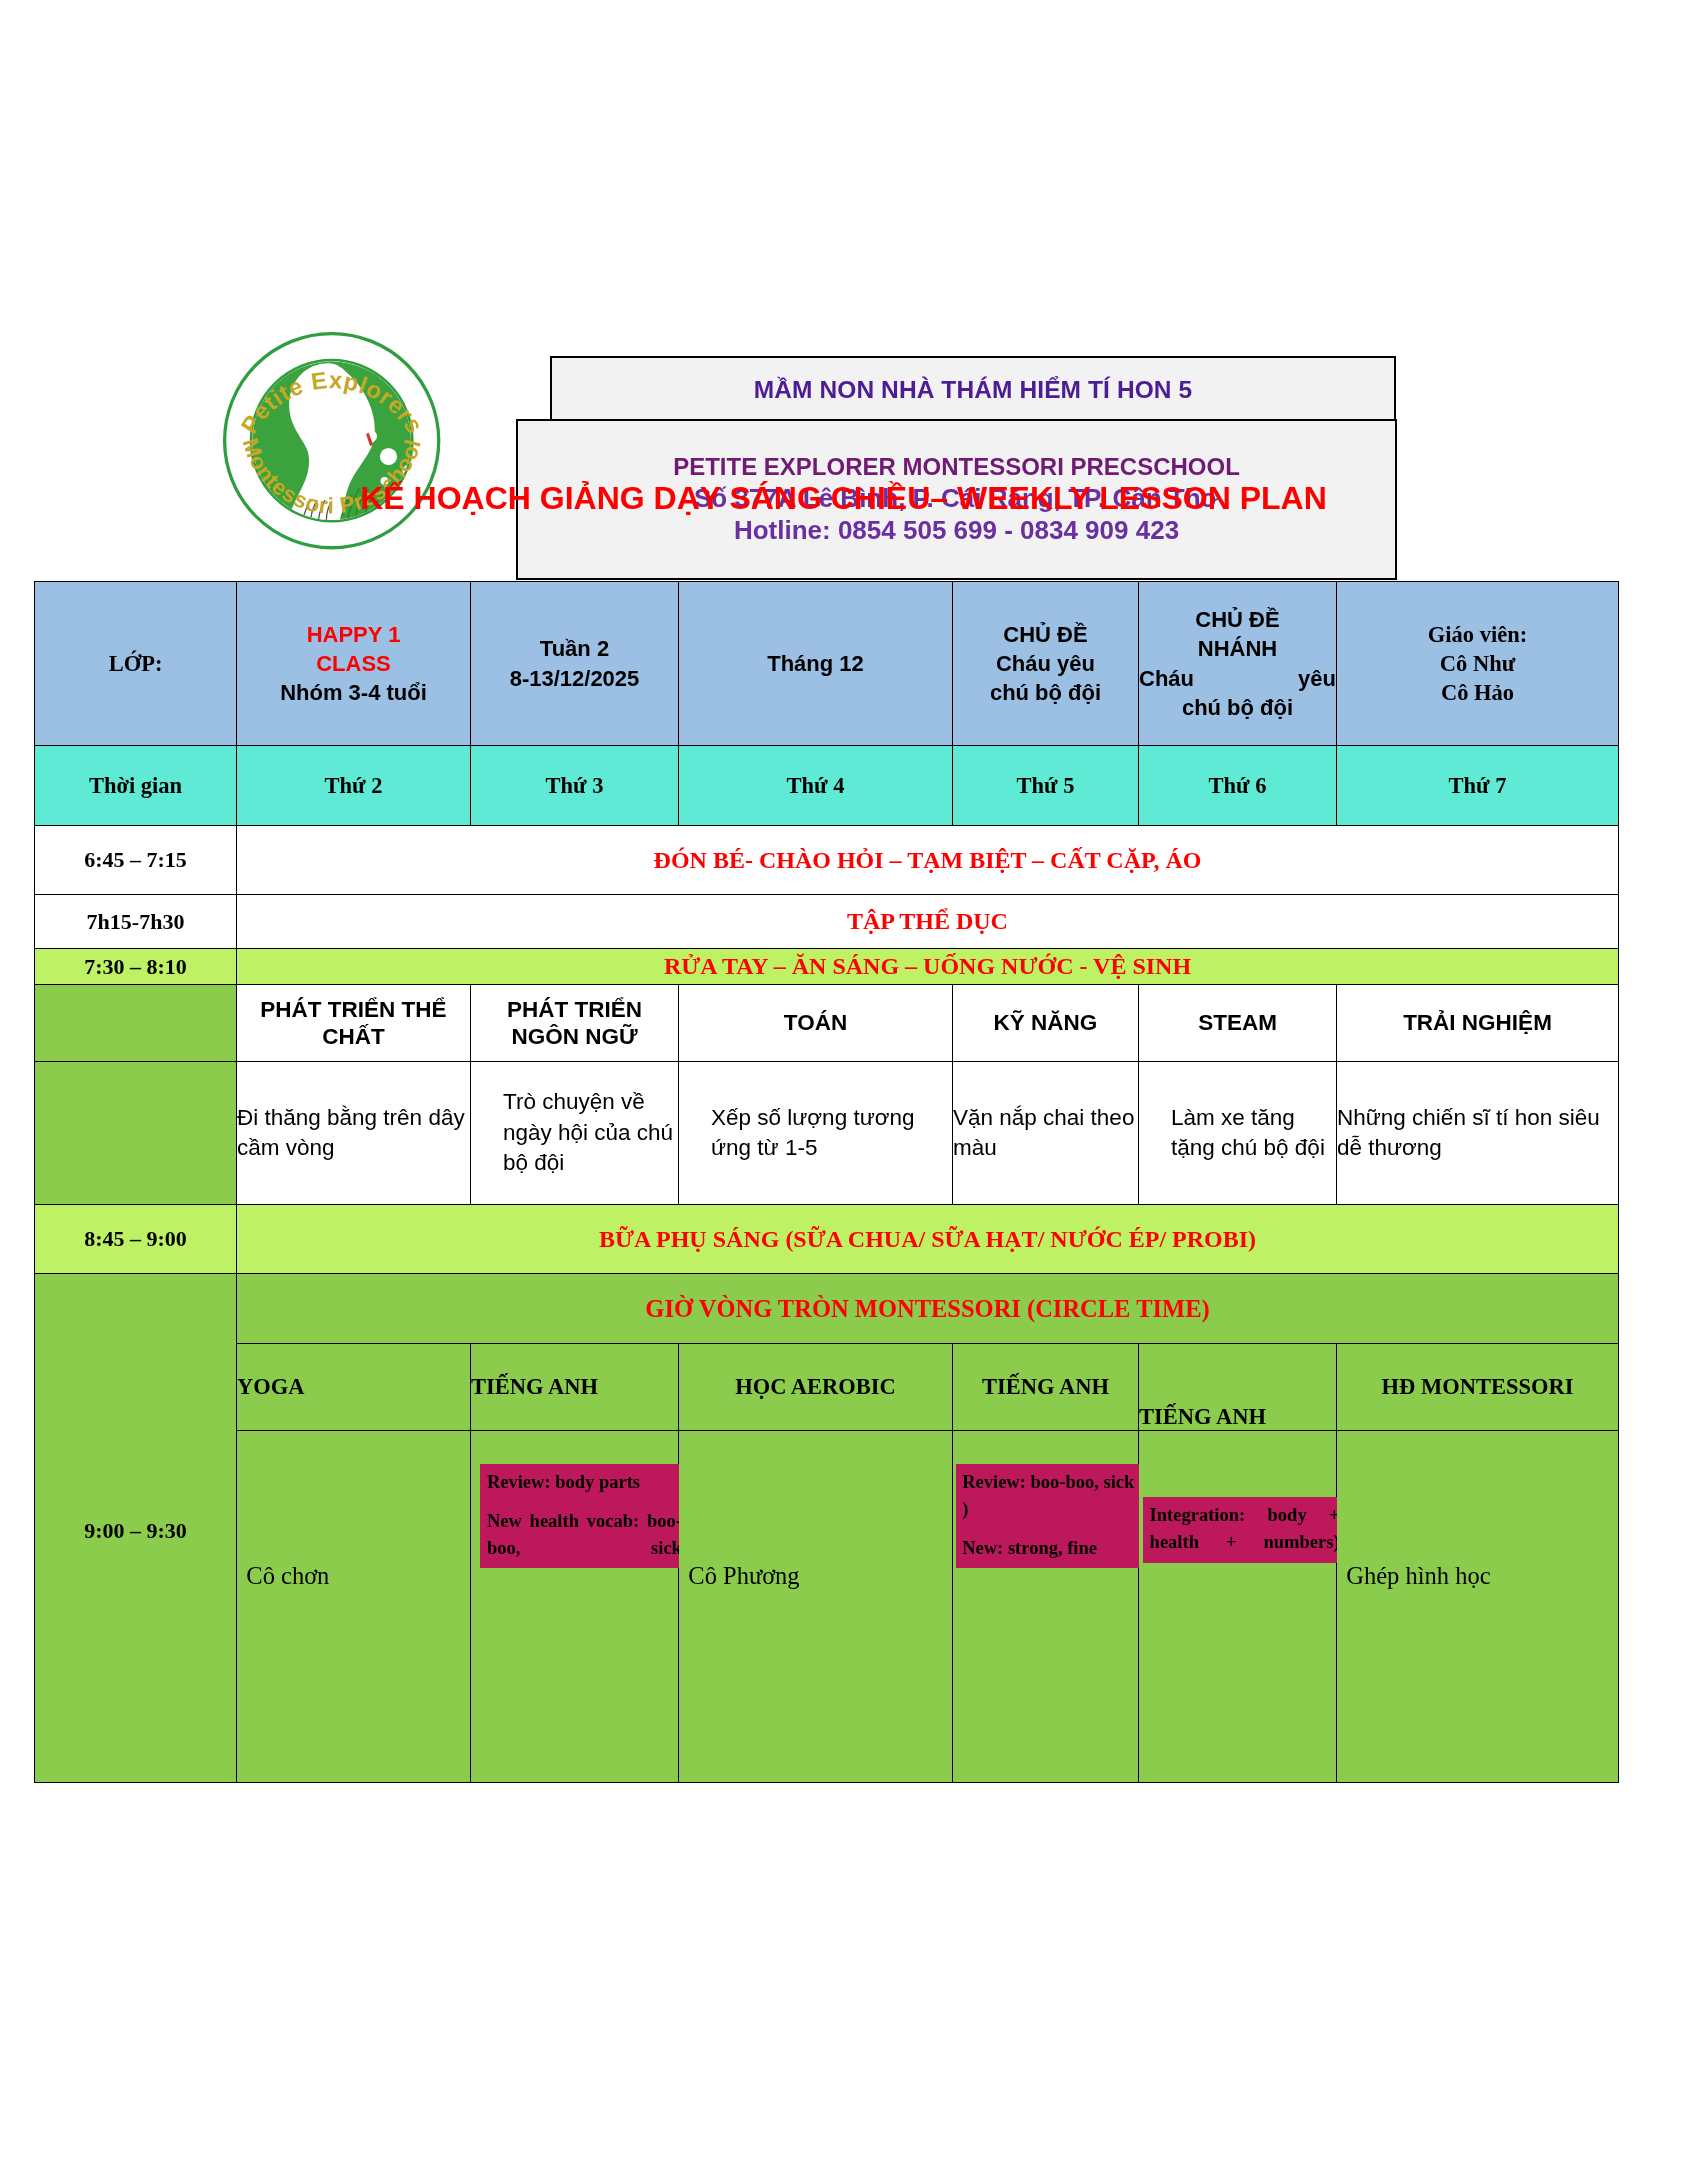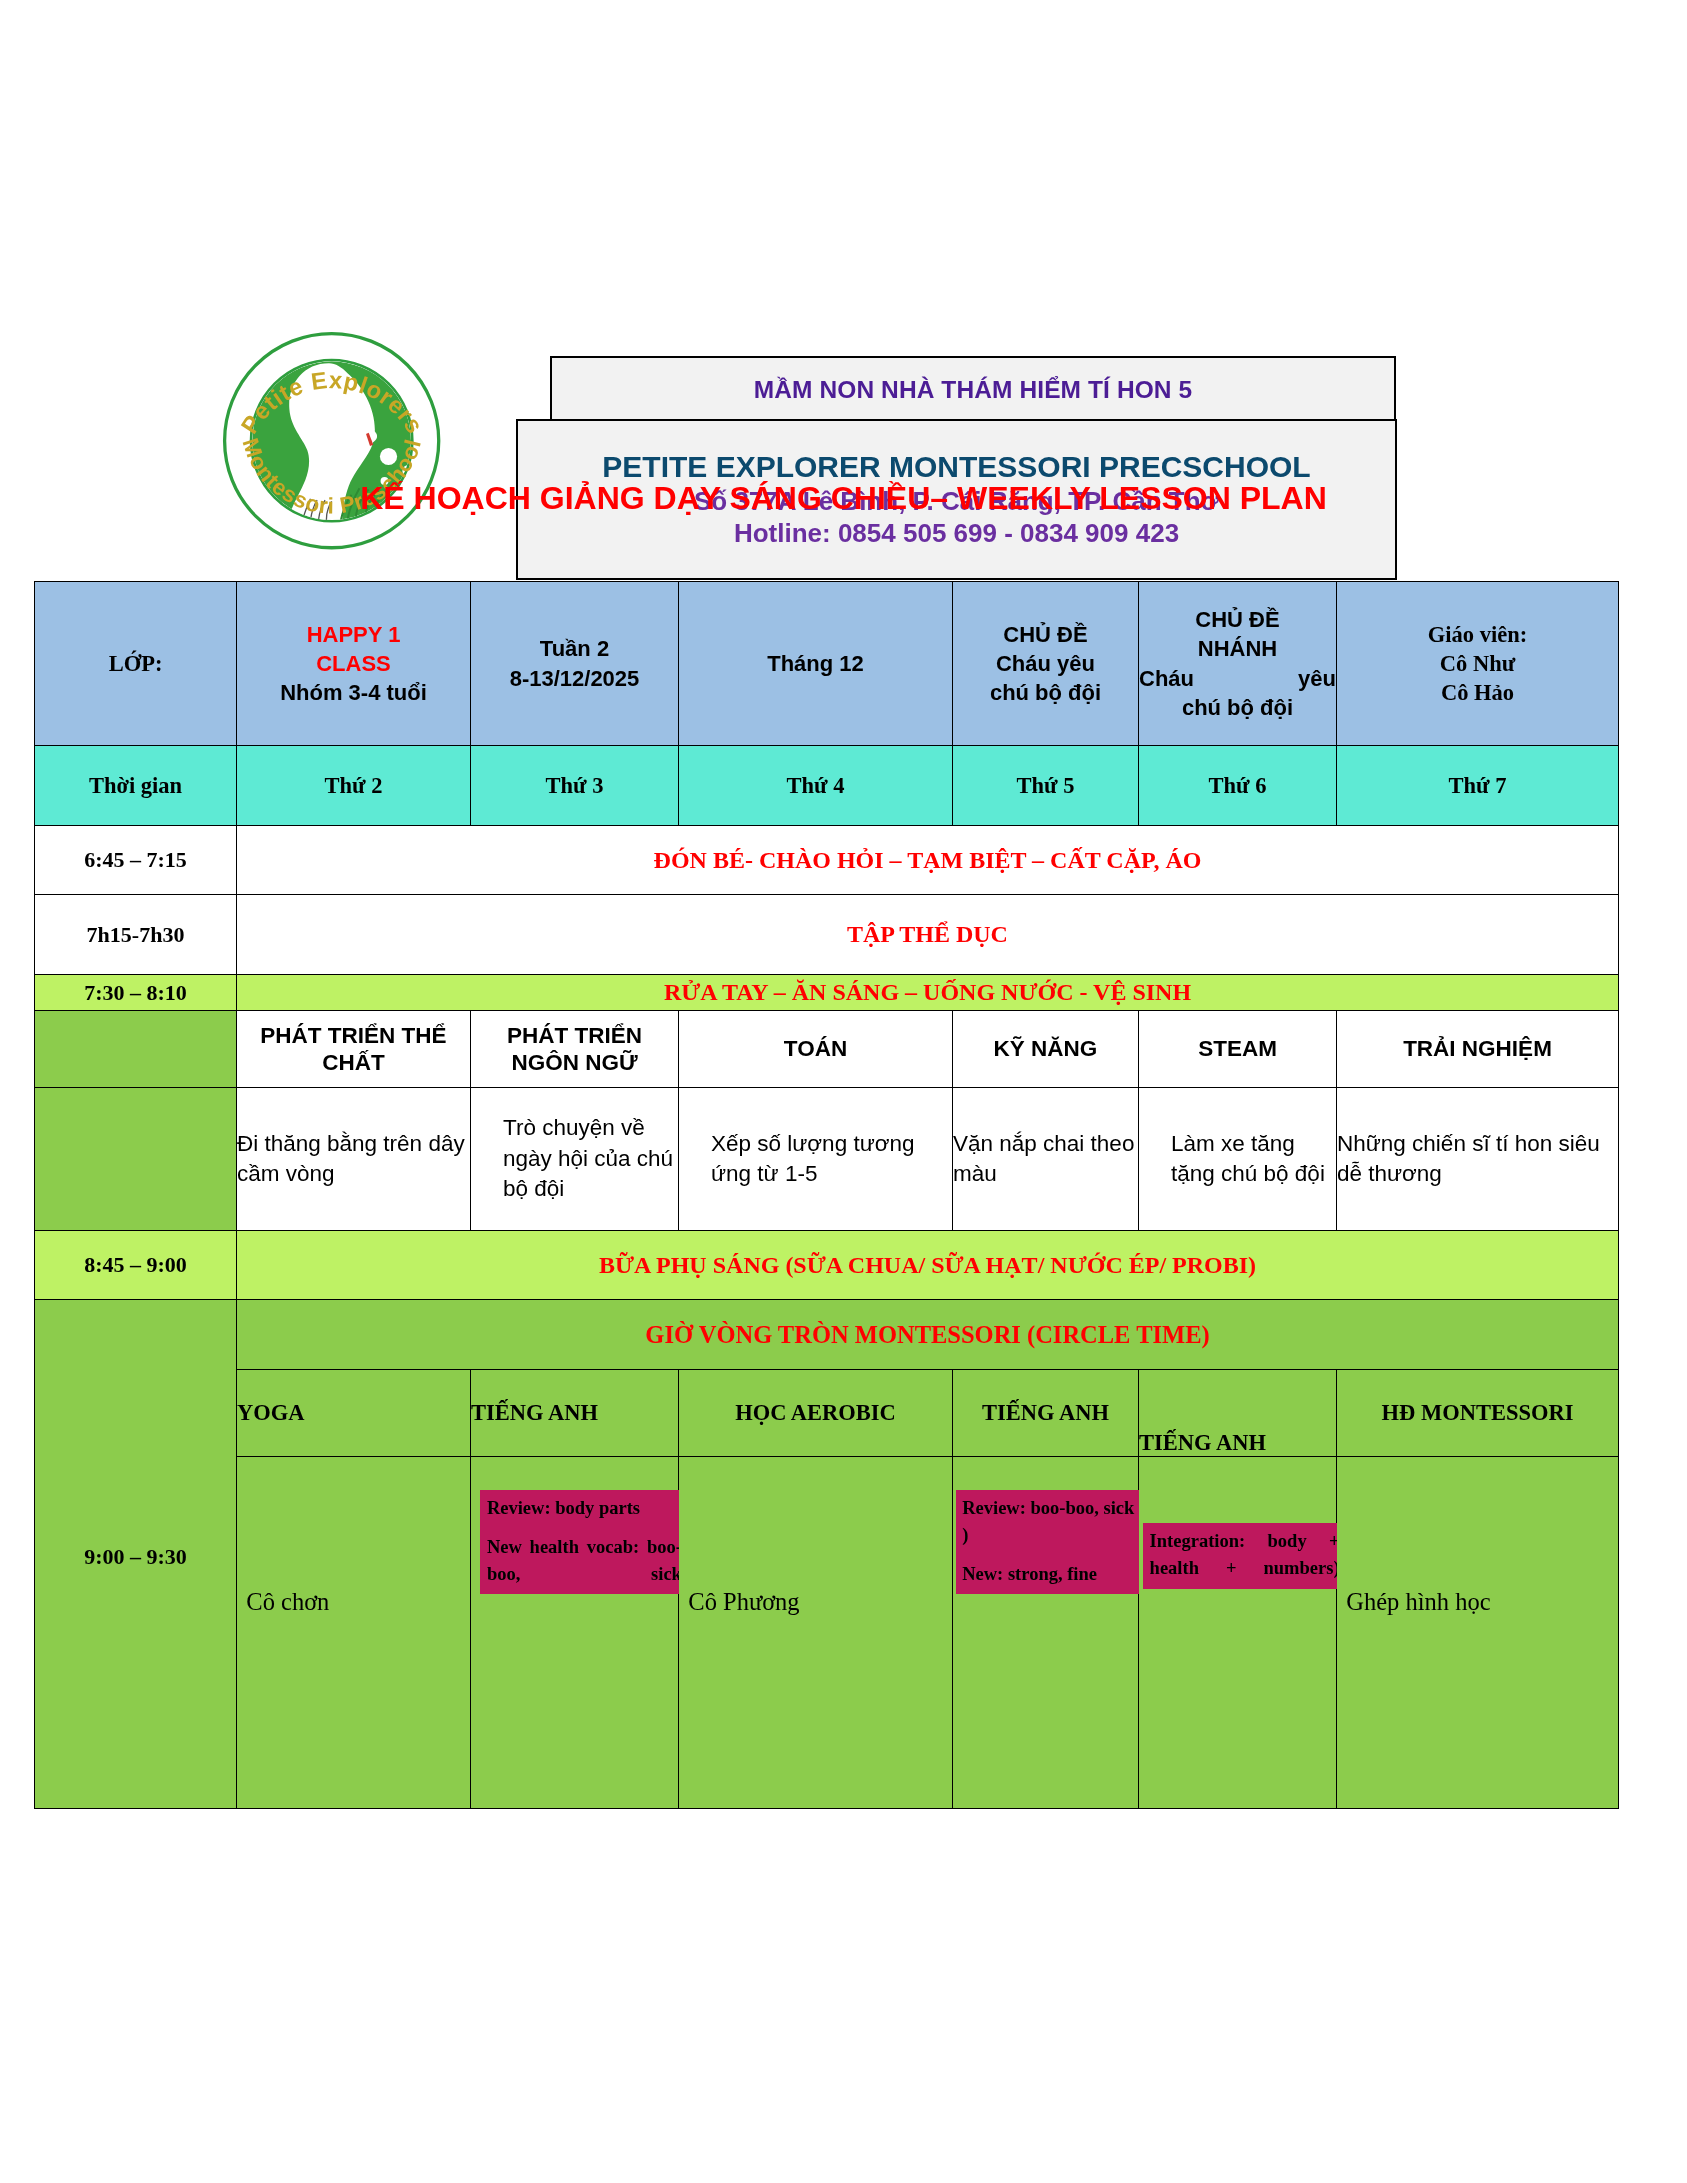--- a/index.html
+++ b/index.html
@@ -24,21 +24,21 @@
   .title-box-top span{
     color:#4c1d95;font-weight:bold;font-size:24.5px;letter-spacing:0.1px;
     font-family:"Liberation Sans", sans-serif;
   }
   .title-box-bottom{
     position:absolute;left:516px;top:257px;width:877px;height:157px;
     background:#f2f2f2;border:2px solid #000;
     display:flex;flex-direction:column;align-items:center;justify-content:center;
     gap:1.3px;
   }
-  .school-en{color:#0c4a6e;font-weight:bold;font-size:30px;}
+  .school-en{color:#701a75;font-weight:bold;font-size:24px;}
   .school-addr{color:#6a2fa0;font-weight:bold;font-size:26px;}
   .school-hot{color:#6a2fa0;font-weight:bold;font-size:26px;}
 
   .plan-title{
     position:absolute;left:0;top:480px;width:1687px;text-align:center;
     color:#ff0000;font-weight:bold;font-size:32px;
     font-family:"Liberation Sans", sans-serif;
   }
 
   
@@ -63,21 +63,21 @@
     font-family:"Liberation Sans",sans-serif;line-height:1.32;}
 
   
   .day{height:79px;text-align:center;font-size:22.5px;font-weight:bold;
     font-family:"Liberation Serif",serif;background:#5eead4;}
 
   
   .timecell{text-align:center;font-size:22px;font-weight:bold;font-family:"Liberation Serif",serif;}
   .routine{text-align:center;color:#ff0000;font-weight:bold;font-size:24px;
     font-family:"Liberation Serif",serif;}
-  .r1{height:69px;} .r2{height:80px;}
+  .r1{height:69px;} .r2{height:54px;}
   .cyan{background:#bef264;}
   .cyan-row{height:36px;}
   .cyan2-row{height:69px;}
   .green{background:#8ccc4c;}
 
   
   .subjh{height:76px;text-align:center;font-size:22.5px;font-weight:bold;
     font-family:"Liberation Sans",sans-serif;line-height:1.22;padding:2.6px 4px;background:#fff;}
   .subjb{height:142px;font-size:22.5px;font-family:"Liberation Sans",sans-serif;
     line-height:1.35;padding:6.6px 9.3px;vertical-align:middle;background:#fff;}

